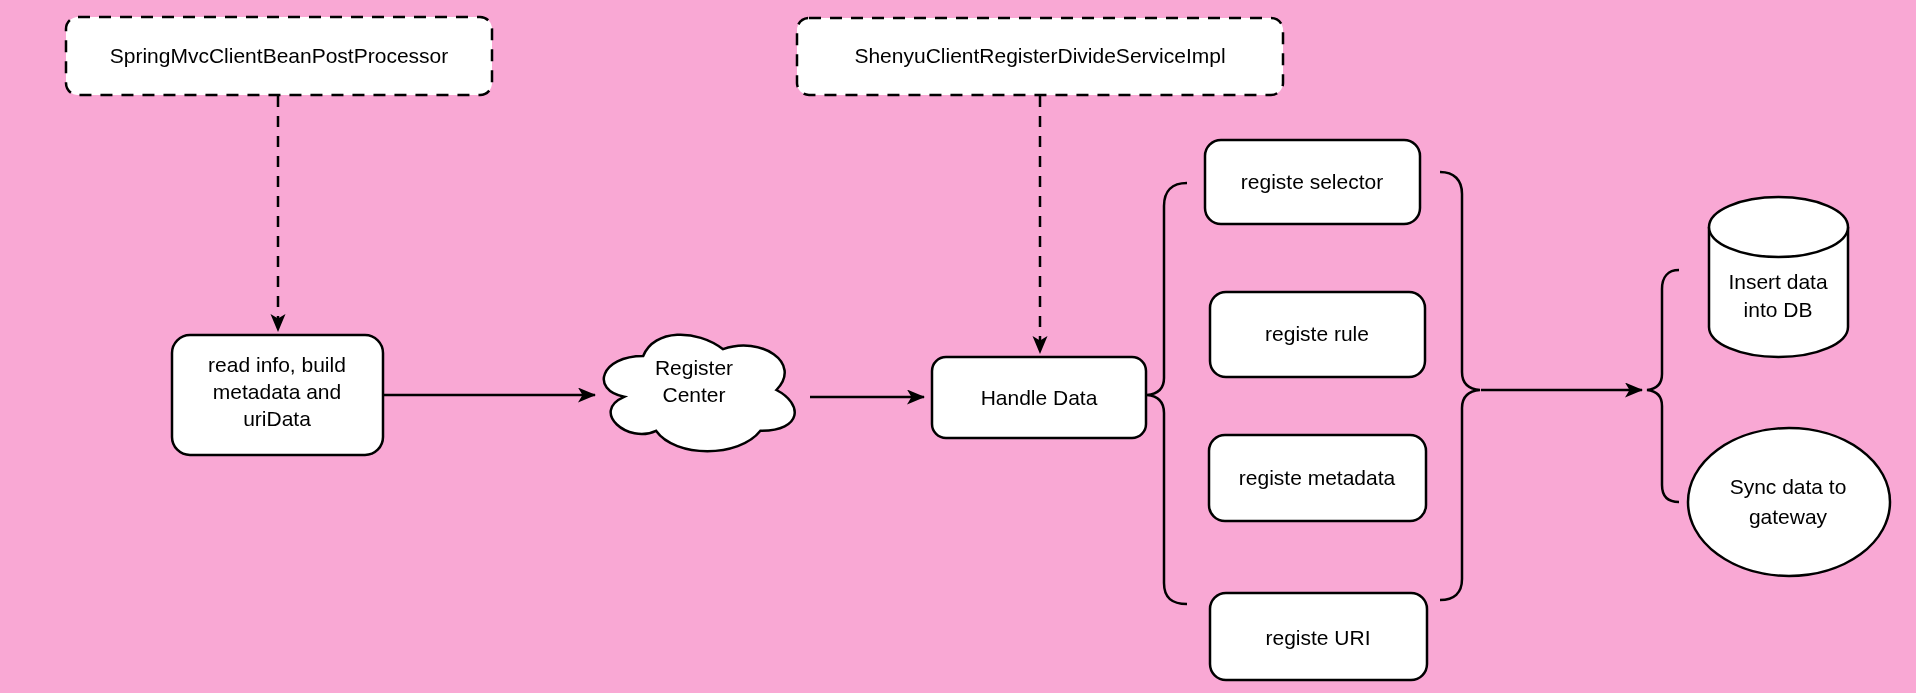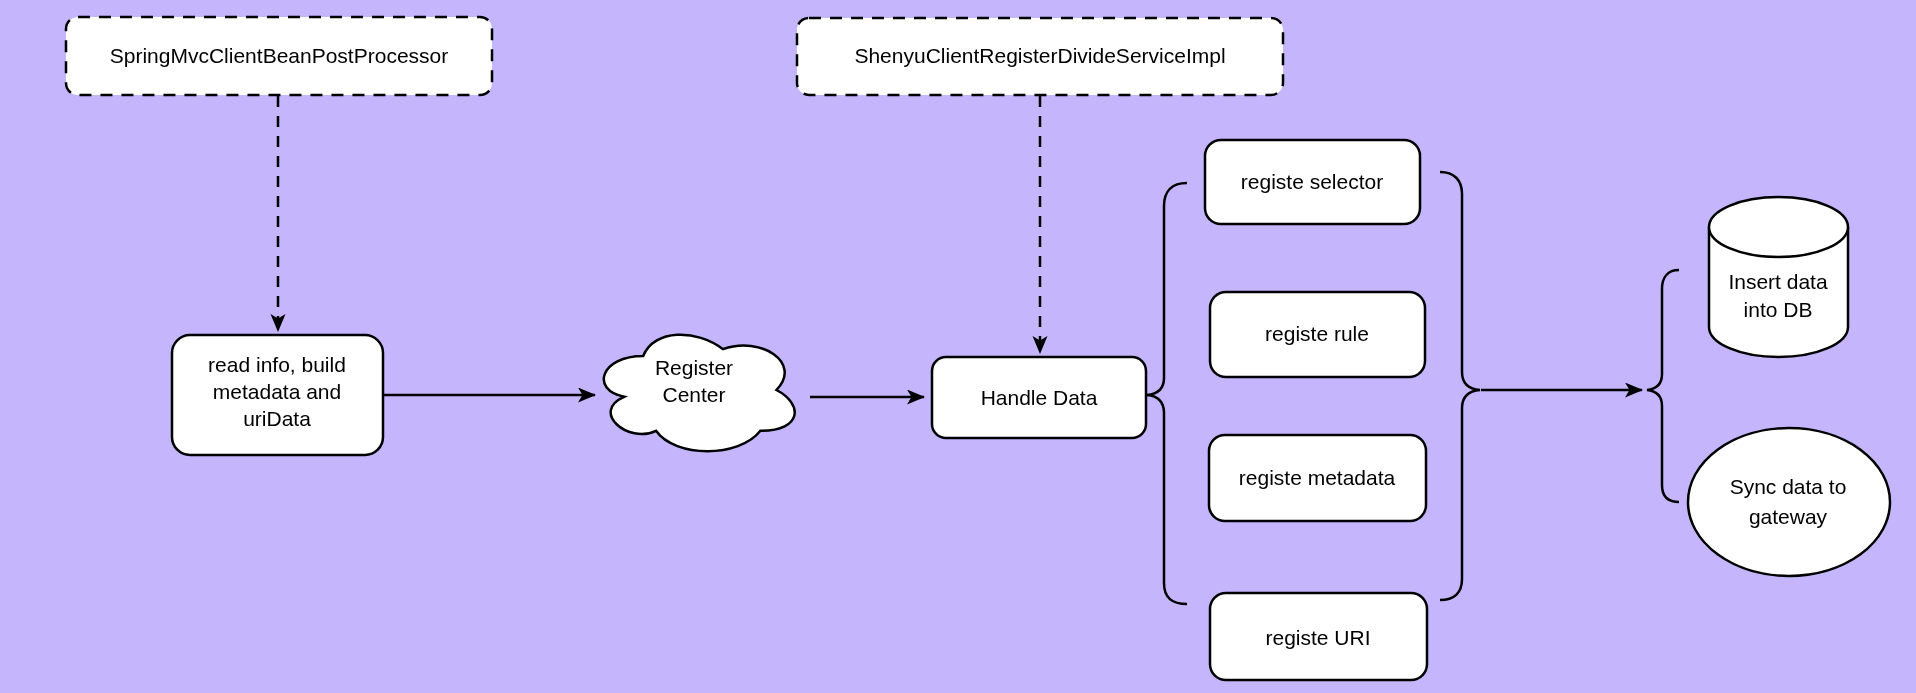--- a/index.html
+++ b/index.html
@@ -3,21 +3,21 @@
 <meta charset="utf-8">
 <style>
   html, body {
     margin: 0;
     padding: 0;
     background: #ffffff;
   }
   .canvas {
     width: 1916px;
     height: 693px;
-    background: #c4b5fd;
+    background: #f9a8d4;
     position: relative;
     overflow: hidden;
   }
   svg { display: block; }
   .node {
     fill: #ffffff;
     stroke: #000000;
     stroke-width: 2.5;
   }
   .dashed-node {

